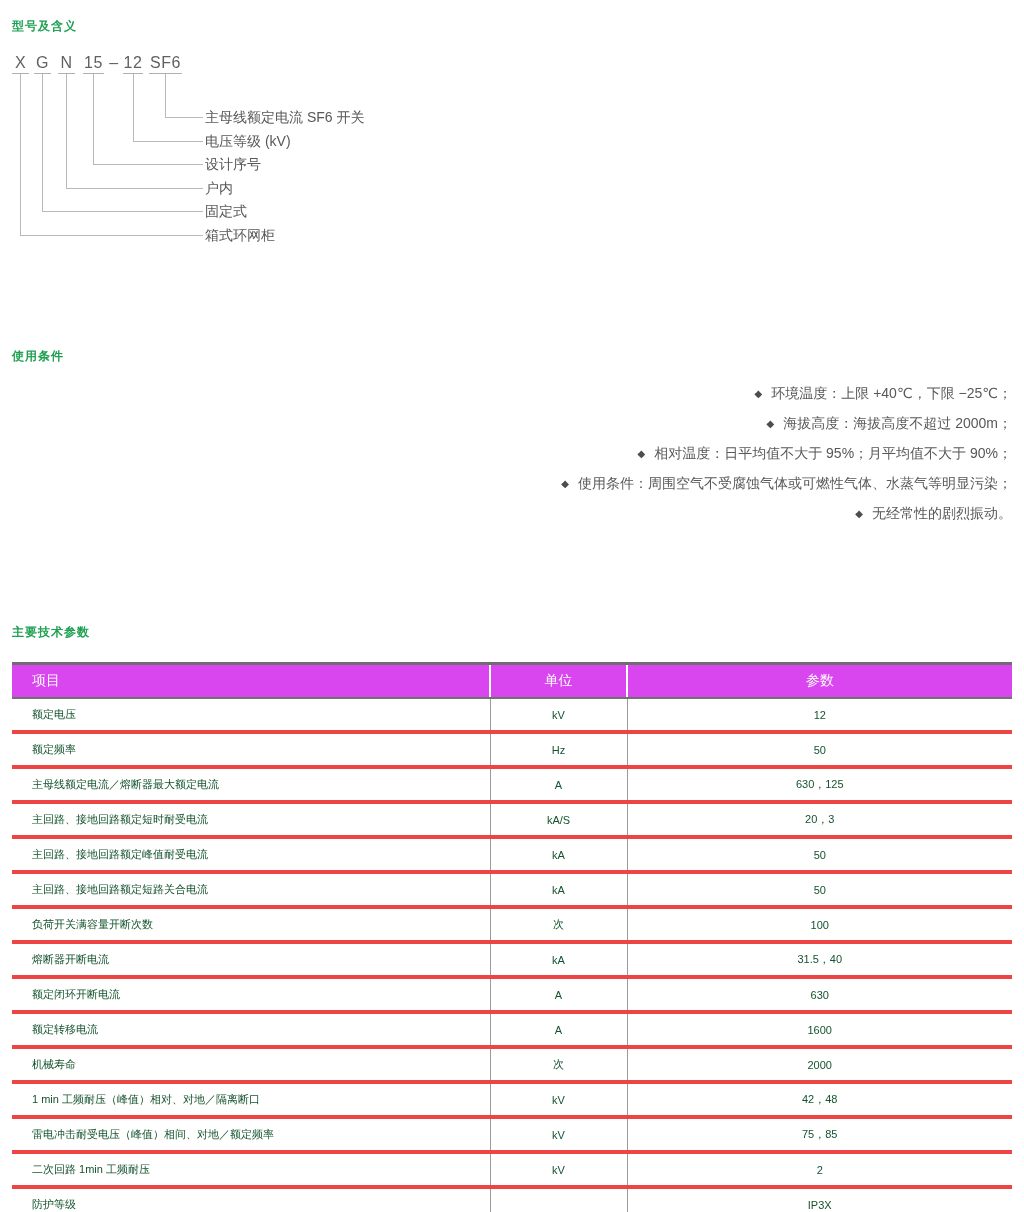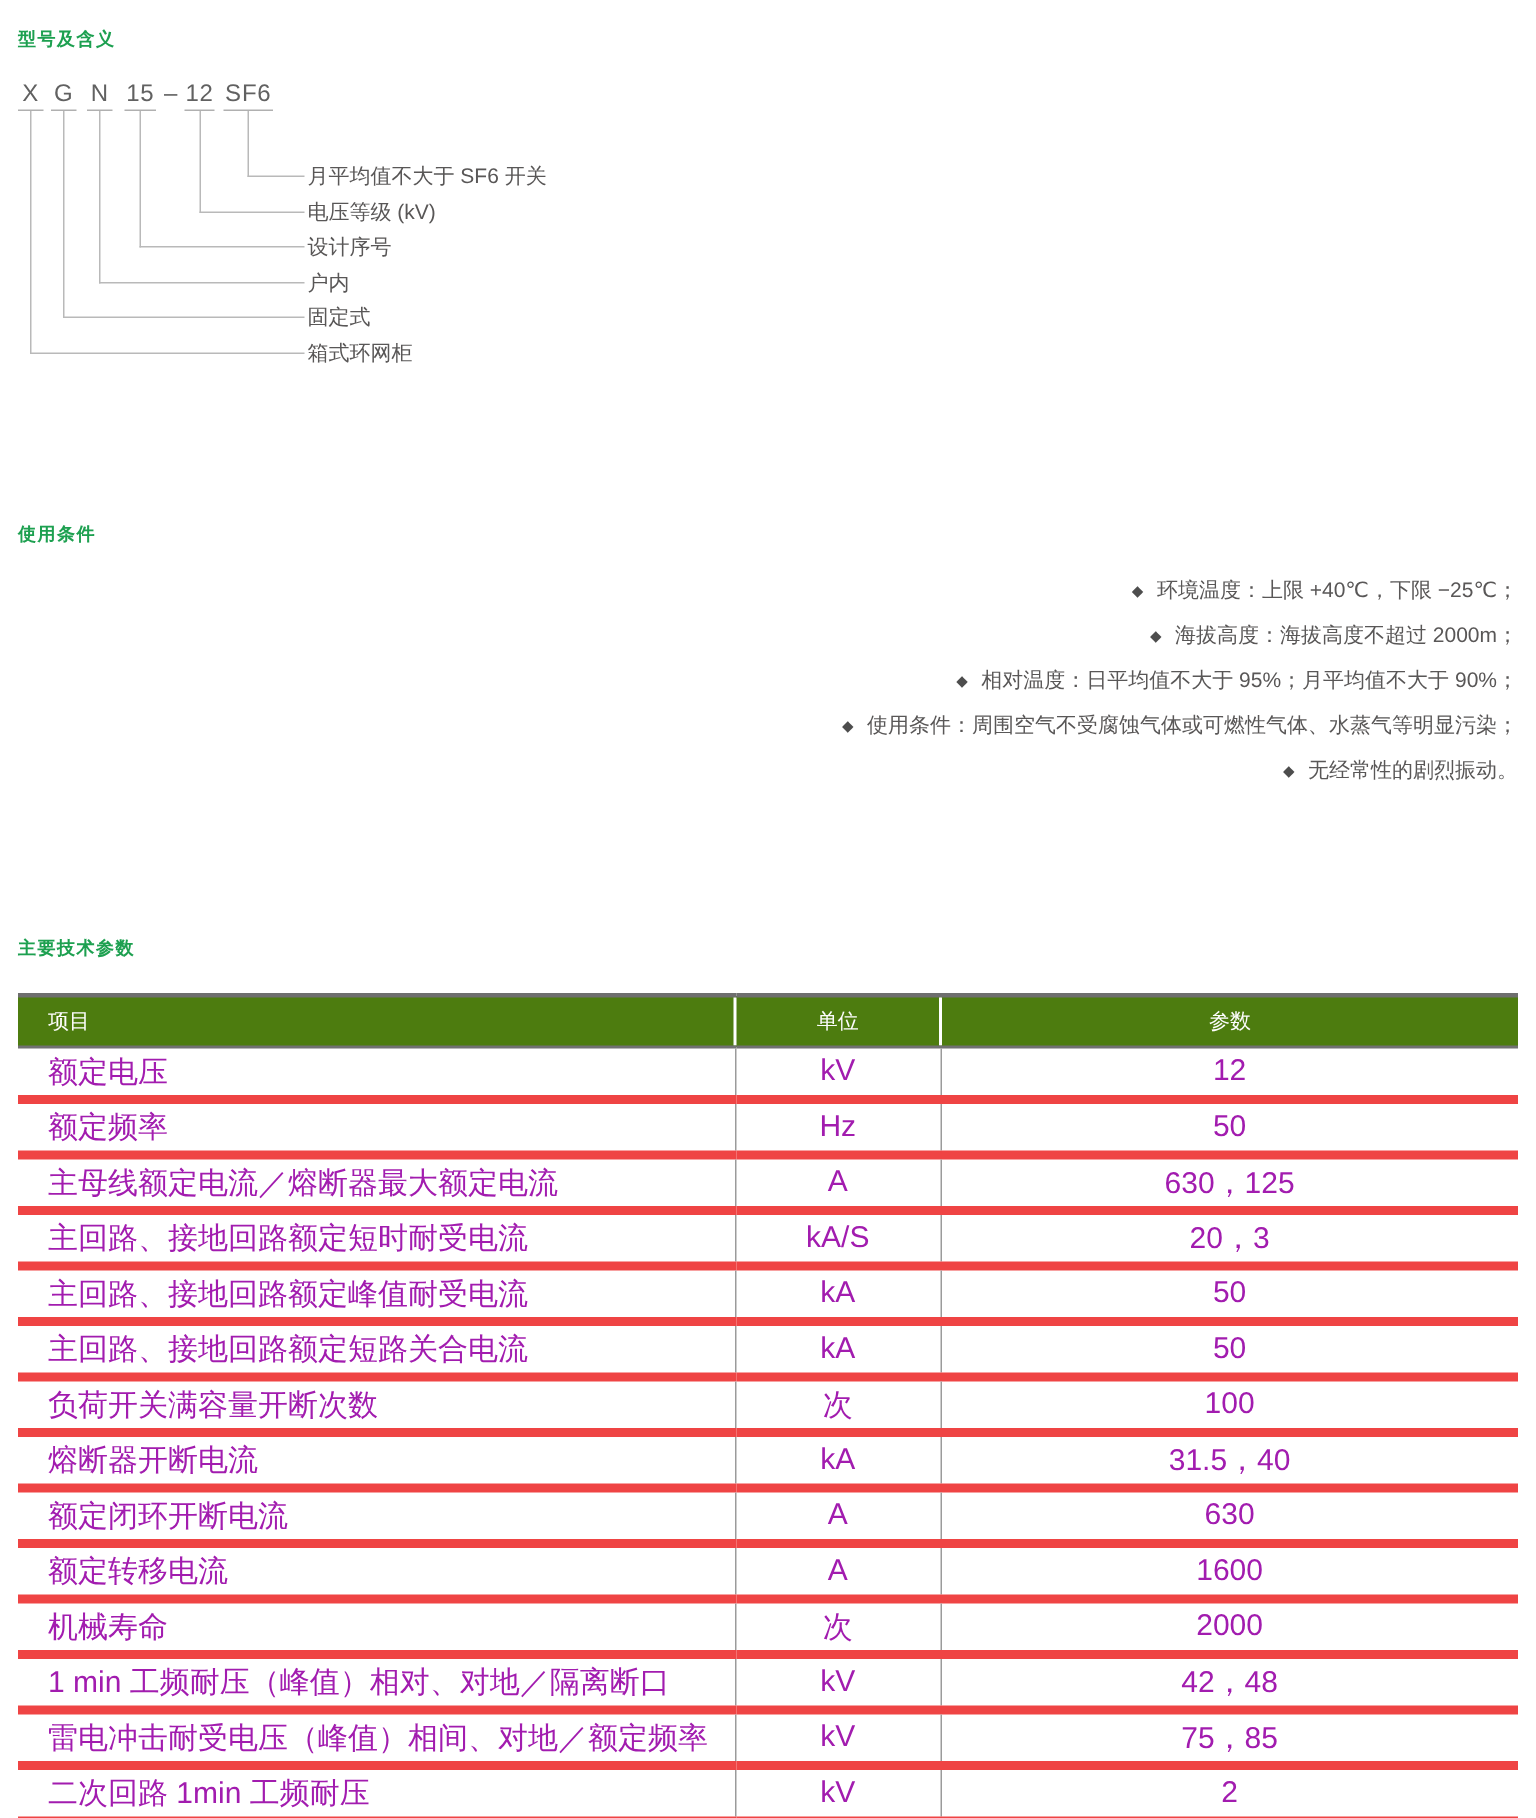--- a/index.html
+++ b/index.html
@@ -70,37 +70,37 @@
   .diamond { font-size:10px; color:#4d4d4d; margin-right:9px; vertical-align:1px; }
 
   
   table.params {
     border-collapse:collapse;
     width:1000px;
     margin-top:18px;
     table-layout:fixed;
   }
   table.params thead th {
-    background:#4d7c0f;
+    background:#d946ef;
     color:#fdfdfd;
     font-weight:normal;
     font-size:14px;
     height:32px;
     border-top:3px solid #6e6e6e;
     border-bottom:2px solid #717171;
     text-align:center;
     padding:0;
   }
   table.params thead th.col-item { text-align:left; padding-left:20px; }
   table.params thead th + th { border-left:2px solid #ffffff; }
   table.params tbody td {
     height:31px;
-    font-size:20px;
-    color:#a21caf;
-    border-bottom:6px solid #ef4444;
+    font-size:11px;
+    color:#14532d;
+    border-bottom:4px solid #ef4444;
     text-align:center;
     padding:0;
     overflow:hidden;
     white-space:nowrap;
   }
   table.params tbody td.col-item { text-align:left; padding-left:20px; }
   table.params tbody td + td { border-left:1px solid #9b9b9b; }
 </style>
 </head>
 <body>
@@ -118,21 +118,21 @@
     <span class="cp cp-5">12</span>
     <span class="cp cp-6">SF6</span>
 
     <div class="conn conn-0"></div>
     <div class="conn conn-1"></div>
     <div class="conn conn-2"></div>
     <div class="conn conn-3"></div>
     <div class="conn conn-4"></div>
     <div class="conn conn-5"></div>
 
-    <span class="dlabel dl-0">月平均值不大于 SF6 开关</span>
+    <span class="dlabel dl-0">主母线额定电流 SF6 开关</span>
     <span class="dlabel dl-1">电压等级 (kV)</span>
     <span class="dlabel dl-2">设计序号</span>
     <span class="dlabel dl-3">户内</span>
     <span class="dlabel dl-4">固定式</span>
     <span class="dlabel dl-5">箱式环网柜</span>
   </div>
 
   <h2 class="sec-title" id="title-conditions">使用条件</h2>
 
   <ul class="cond-list">

